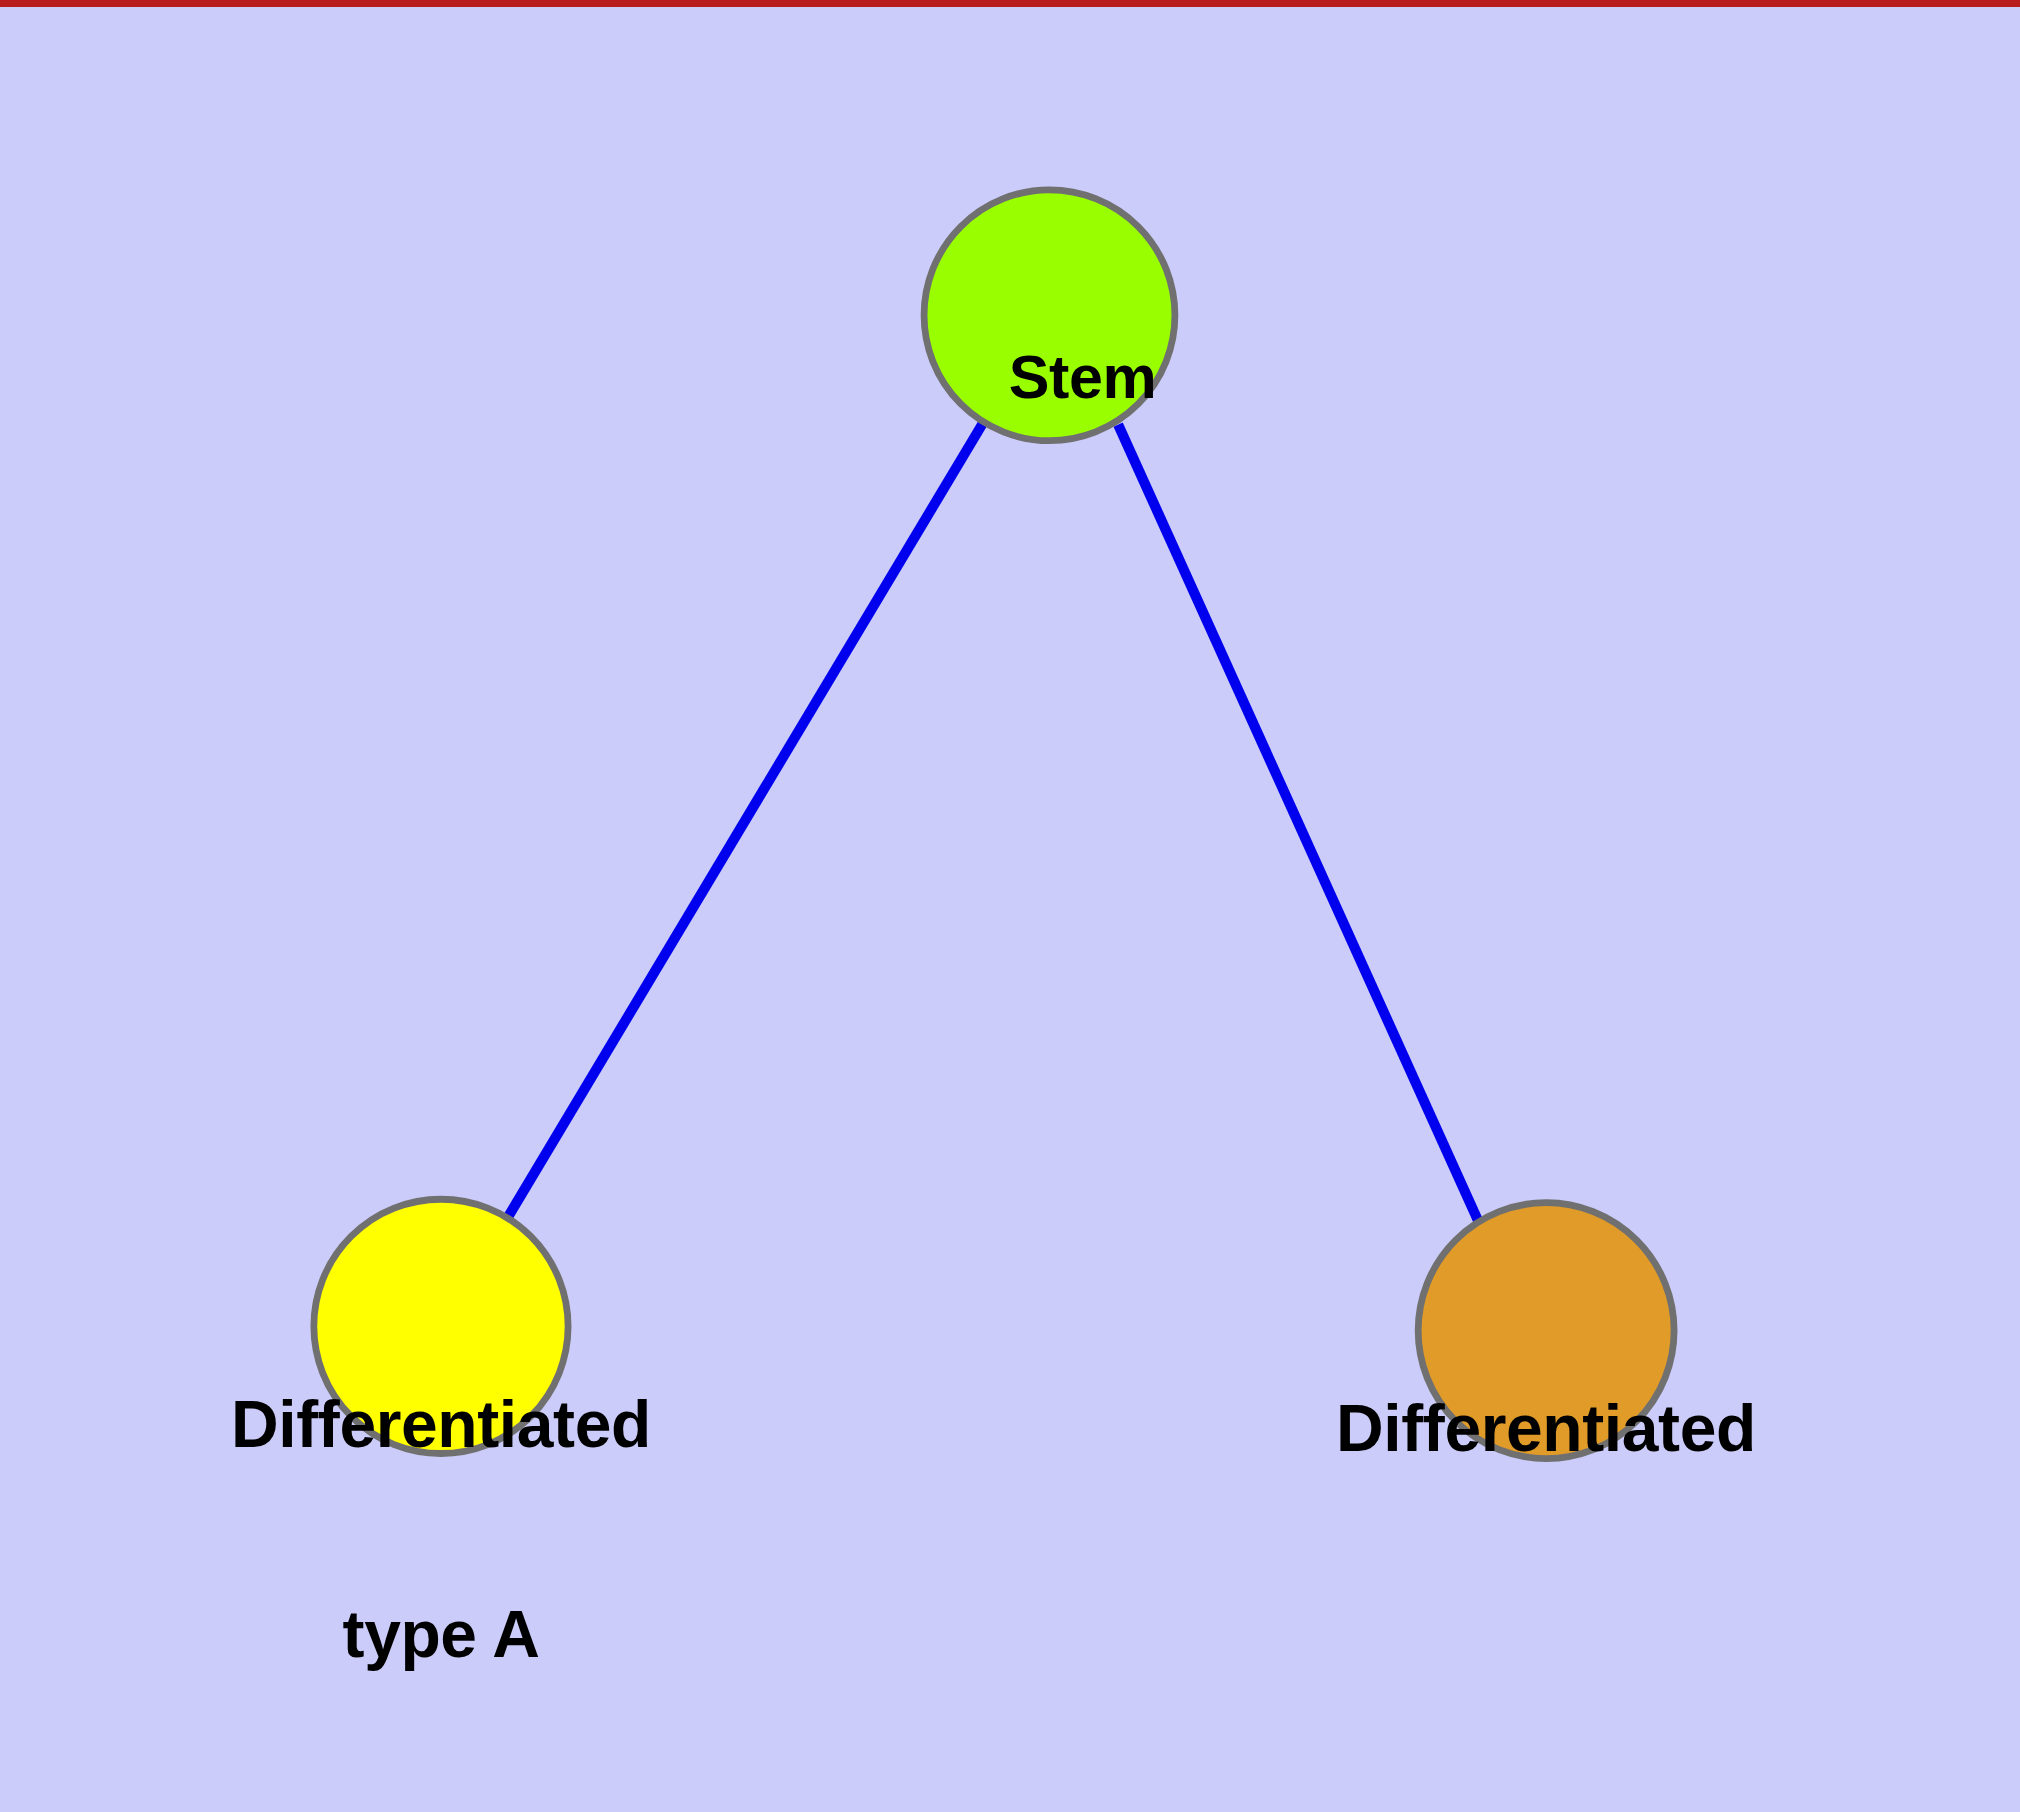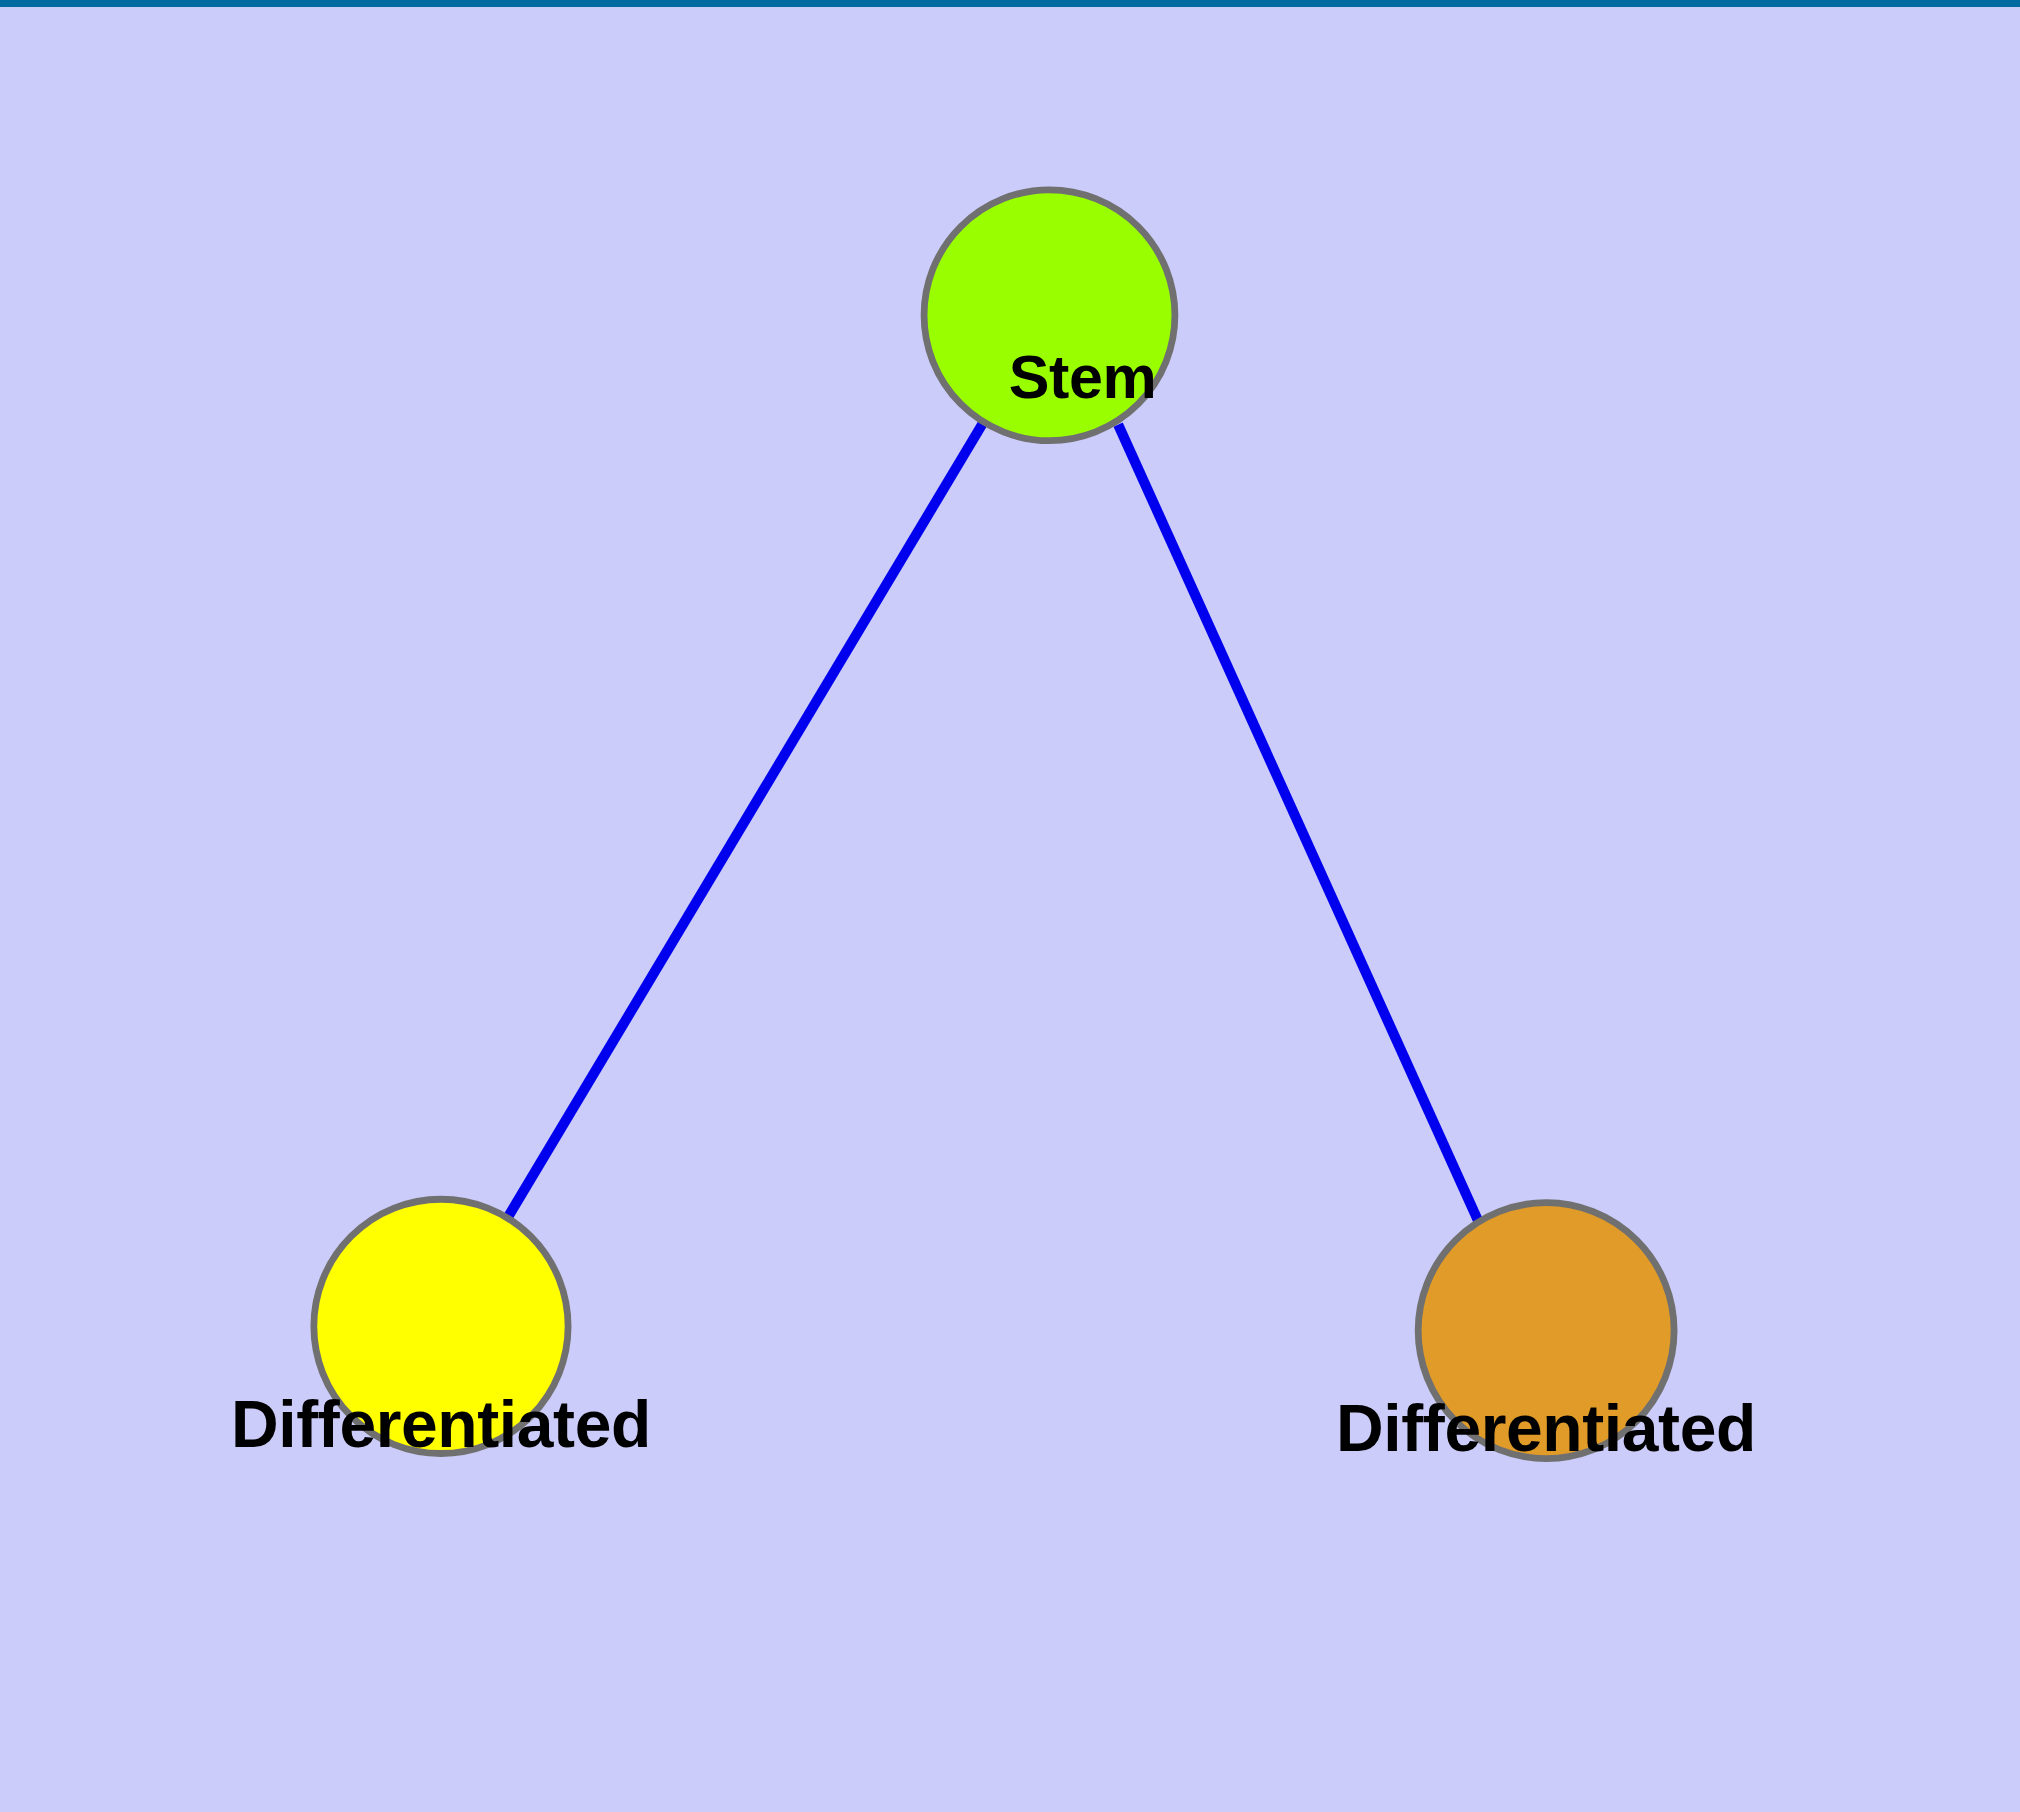--- a/index.html
+++ b/index.html
@@ -5,21 +5,21 @@
 <style>
   html, body {
     margin: 0;
     padding: 0;
     background: #ffffff;
   }
   #canvas {
     position: relative;
     width: 2021px;
     height: 1812px;
-    background: #0369a1;
+    background: #b91c1c;
     overflow: hidden;
     font-family: "Liberation Sans", "DejaVu Sans", sans-serif;
   }
   #plot-background {
     position: absolute;
     left: 0;
     top: 6.8px;
     width: 2021px;
     height: 1805px;
     background: #ccccfa;
@@ -80,20 +80,21 @@
       <circle cx="1824" cy="1570" r="151" fill="#e09b28" stroke="#707070" stroke-width="8"></circle>
     </g>
   </svg>
 
   <div class="node-label" id="label-stem">
     <span>Stem</span>
   </div>
 
   <div class="node-label" id="label-diff-a">
     <div>Differentiated</div>
+    <div>type A</div>
   </div>
 
   <div class="node-label" id="label-diff-b">
     <div>Differentiated</div>
   </div>
 
 </div>
 
 
 </body></html>

